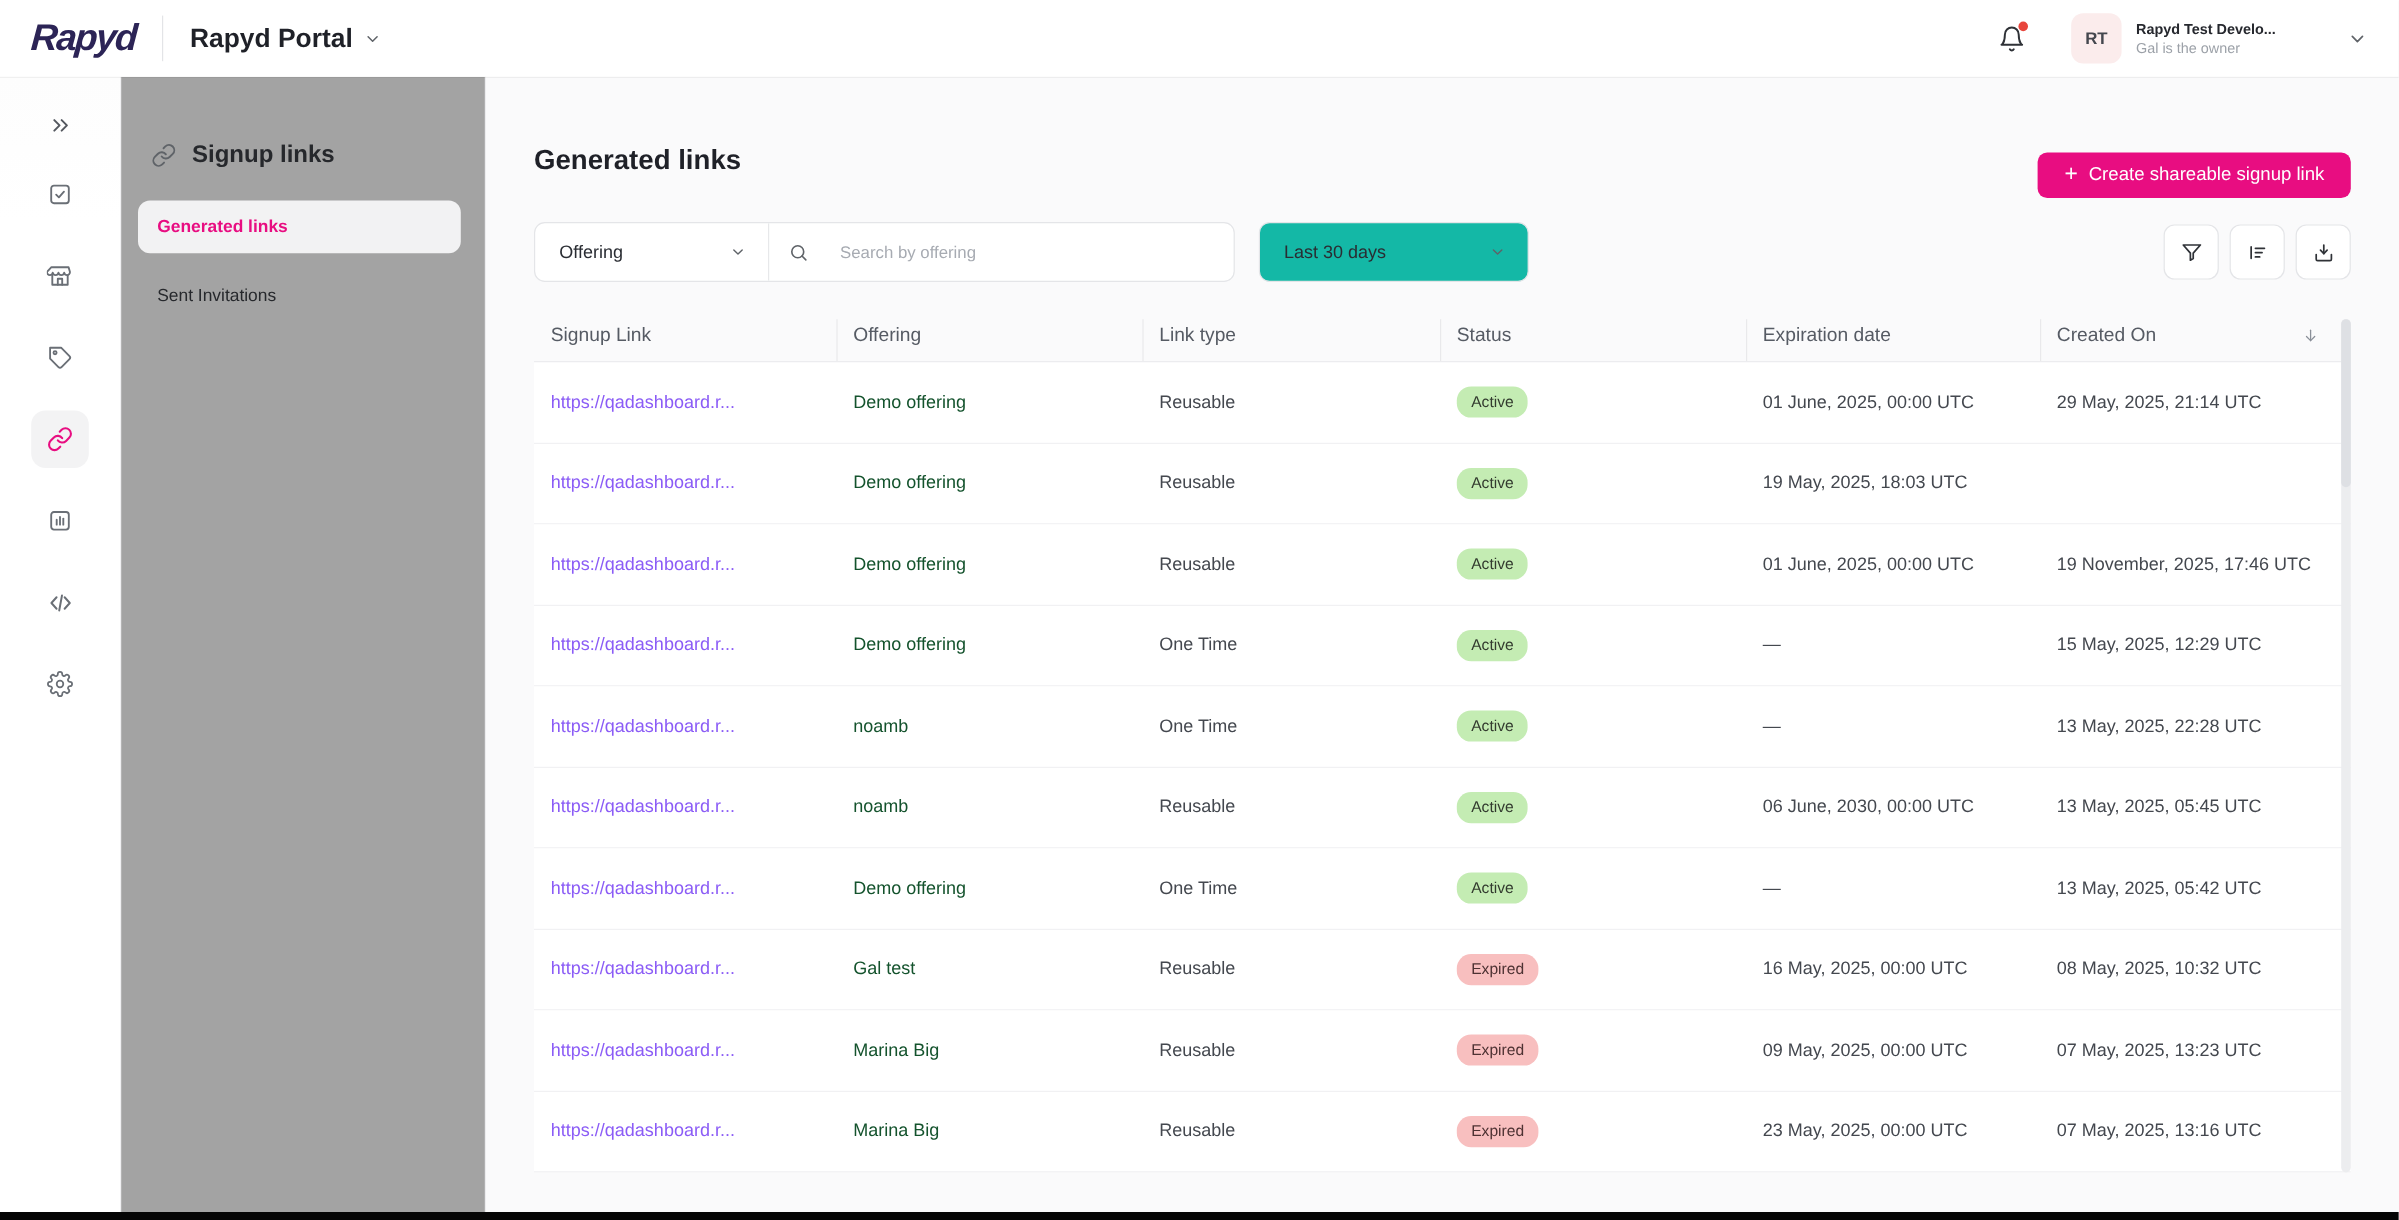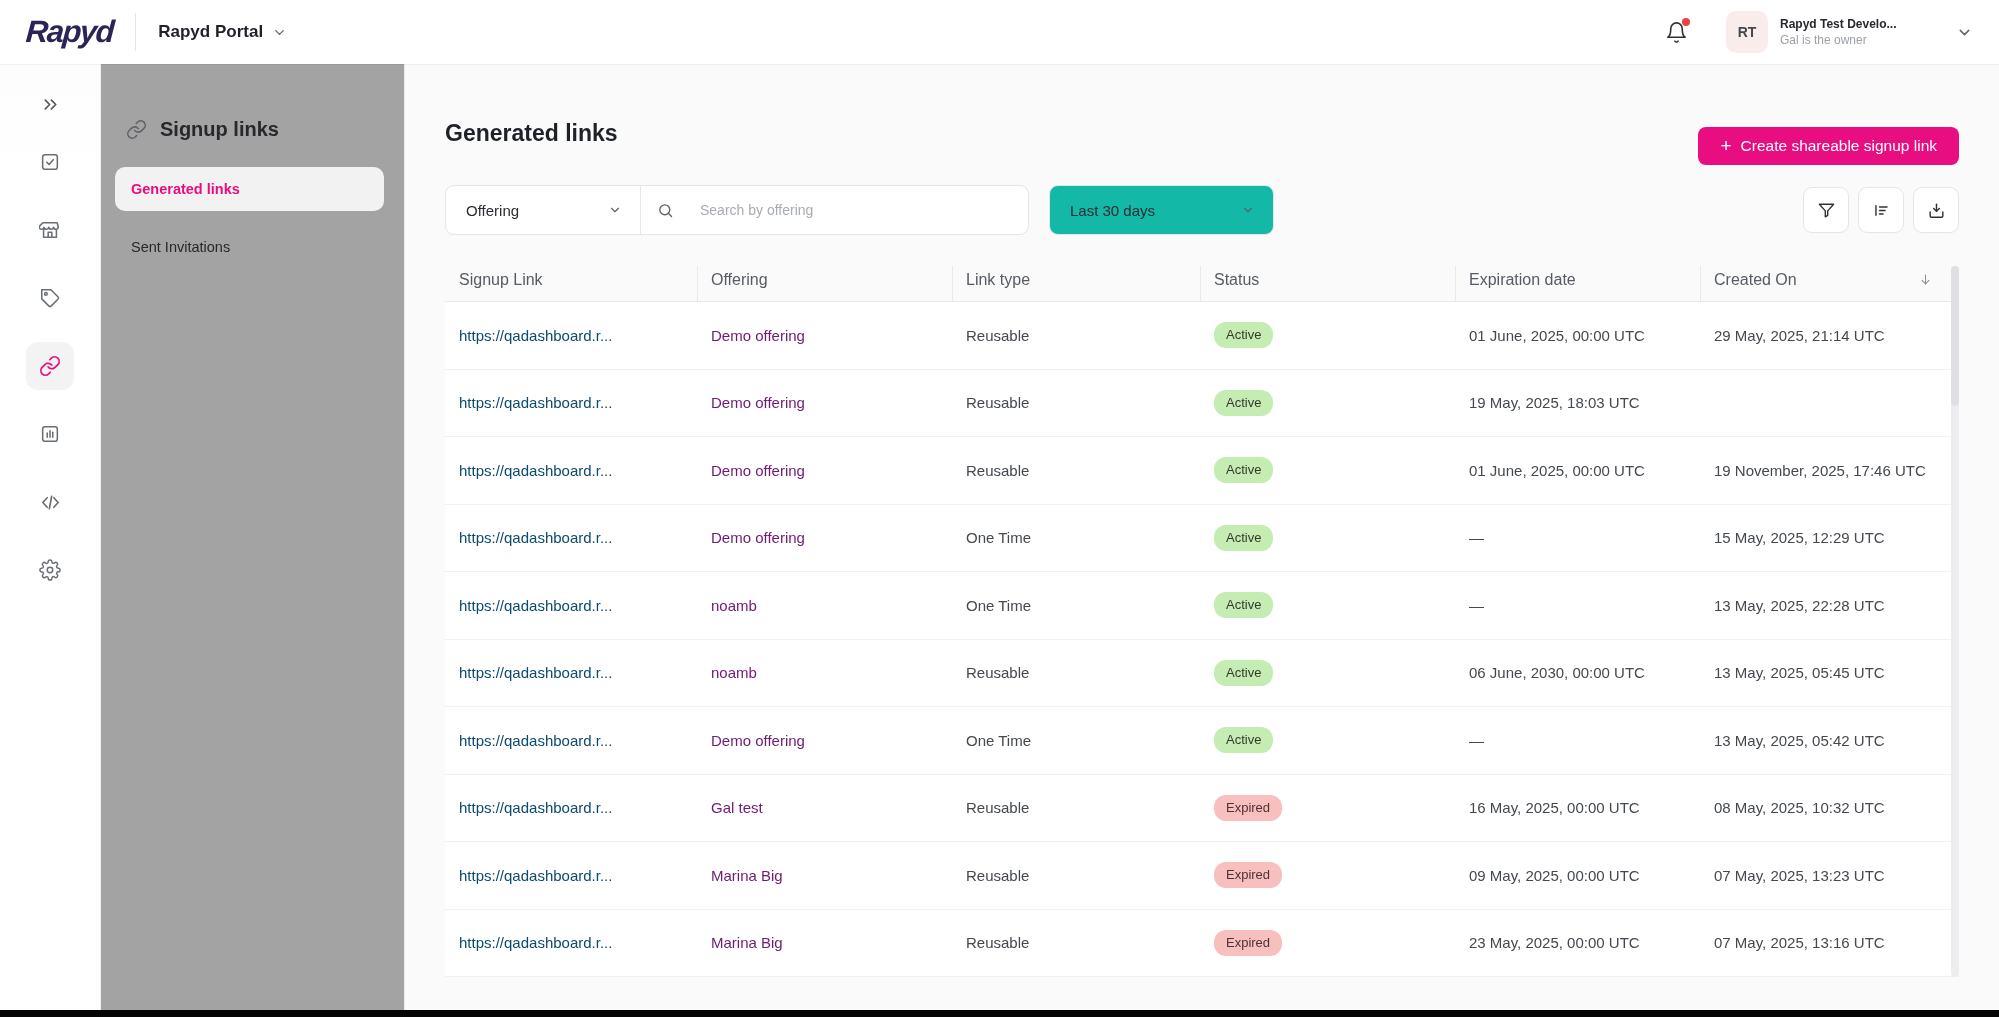--- a/index.html
+++ b/index.html
@@ -19,21 +19,21 @@
     background:#fff; display:flex; align-items:center;
     padding:0 26px; z-index:10; box-shadow:0 1px 0 rgba(0,0,0,0.05);
   }
   .logo{
     font-style:italic; font-weight:bold; font-size:31px;
     color:#2C2456; letter-spacing:-1.5px; padding-right:22px;
     transform:skewX(-4deg);
   }
   .topbar-divider{ width:1px; height:38px; background:#E3E4E7; }
   .workspace{ display:flex; align-items:center; gap:9px; margin-left:22px; cursor:pointer; }
-  .workspace-label{ font-size:17px; font-weight:bold; color:#1F2128; }
+  .workspace-label{ font-size:22px; font-weight:bold; color:#1F2128; }
   .topbar-right{ margin-left:auto; display:flex; align-items:center; }
   .bell-wrap{ position:relative; margin-right:38px; cursor:pointer; }
   .bell-dot{ position:absolute; top:-3px; right:-2px; width:8px; height:8px; border-radius:50%; background:#E8453C; }
   .avatar{
     width:42px; height:42px; border-radius:10px; background:#FBECEC;
     display:flex; align-items:center; justify-content:center;
     font-size:14px; font-weight:bold; color:#44474E; margin-right:12px;
   }
   .account-text{ display:flex; flex-direction:column; gap:2px; min-width:150px; }
   .account-name{ font-size:12px; font-weight:bold; color:#26282E; }
@@ -125,22 +125,22 @@
     font-size:16px; color:#565B64; display:flex; align-items:center;
     padding:0 8px 8px 14px;
   }
   .th + .th{ box-shadow:inset 1px 0 0 #E9E9EB; }
   .th .sort-arrow{ margin-left:auto; color:#8A8F98; padding-right:18px; }
   .tbody{ position:relative; }
   .trow{
     height:67.5px; background:#fff; border-bottom:1px solid #F1F1F3;
   }
   .td{ font-size:15px; color:#44484F; display:flex; align-items:center; padding:0 8px 0 14px; overflow:hidden; white-space:nowrap; }
-  .td.url{ color:#0c4a6e; }
-  .offering-a{ color:#701a75; text-decoration:none; cursor:pointer; }
+  .td.url{ color:#8b5cf6; }
+  .offering-a{ color:#14532d; text-decoration:none; cursor:pointer; }
   .badge{
     display:inline-block; padding:5px 12px; border-radius:12px;
     font-size:13px; line-height:1.25;
   }
   .badge-active{ background:#C4ECB3; color:#333B2F; }
   .badge-expired{ background:#F8BFBF; color:#4E3233; }
 
   .vscrollbar{
     position:absolute; top:0; bottom:0; right:0; width:8px;
     background:#ECEDEF; border-radius:4px;

